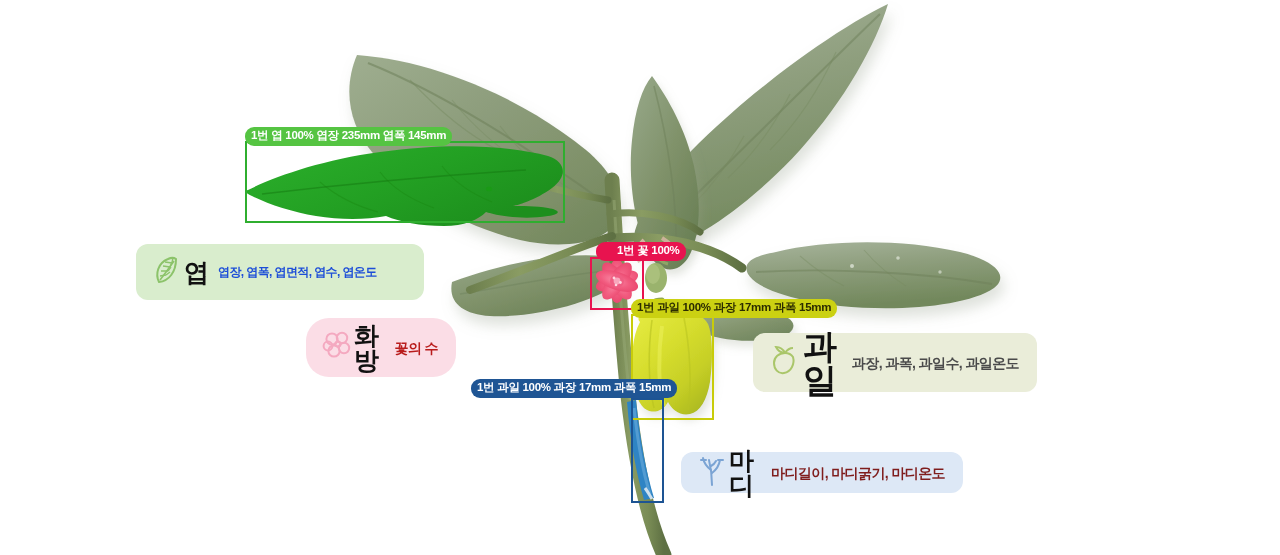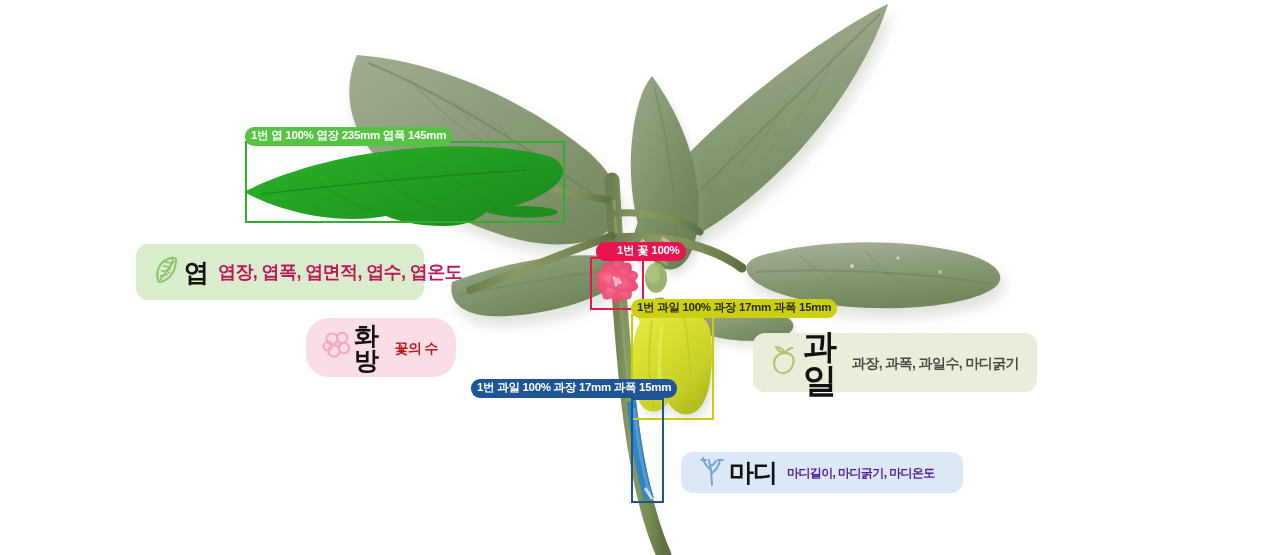--- a/index.html
+++ b/index.html
@@ -59,33 +59,33 @@
   }
   .legend .desc{
     font-weight:bold;
     letter-spacing:-0.6px;
     line-height:1;
     white-space:nowrap;
   }
 
   .lg-leaf{background:#d9edcd;}
   .lg-leaf .title{color:#111;font-size:25px;}
-  .lg-leaf .desc{color:#be185d;font-size:18px;text-align:center;}
+  .lg-leaf .desc{color:#1d4ed8;font-size:12px;text-align:center;}
 
   .lg-flower{background:#fbdde6;border-radius:23px;}
   .lg-flower .title{color:#111;font-size:25px;}
   .lg-flower .desc{color:#b91c1c;font-size:14px;}
 
   .lg-fruit{background:#eaedd9;}
   .lg-fruit .title{color:#111;font-size:34px;}
   .lg-fruit .desc{color:#4a4a4a;font-size:14px;}
 
   .lg-node{background:#dde8f6;}
   .lg-node .title{color:#111;font-size:25px;}
-  .lg-node .desc{color:#4c1d95;font-size:12px;}
+  .lg-node .desc{color:#7f1d1d;font-size:14px;}
 </style>
 </head>
 <body>
 
 <div id="stage">
 
   <div class="plant-layer">
     <svg width="1280" height="555" viewBox="0 0 1280 555" xmlns="http://www.w3.org/2000/svg">
       <defs>
         <linearGradient id="lfA" x1="0" y1="0" x2="1" y2="1">
@@ -298,21 +298,21 @@
   <div class="legend lg-fruit" style="left:753px;top:333px;width:284px;height:59px;">
     <span class="ic">
       <svg width="32" height="34" viewBox="0 0 32 34">
         <path d="M24,13 C26,20 22,28 15,29 C9,30 5,25 5,19 C5,13 10,9 16,9
                  C19,9 22,10 24,13 Z" fill="none" stroke="#aac66a" stroke-width="2"></path>
         <path d="M16,9 C14,5 11,3 7,3 C9,7 12,9 16,9 Z" fill="none" stroke="#aac66a" stroke-width="2"></path>
         <path d="M16,9 C18,6 21,4 24,4" stroke="#aac66a" stroke-width="2" fill="none"></path>
       </svg>
     </span>
     <span class="title">과일</span>
-    <span class="desc">과장, 과폭, 과일수, 마디굵기</span>
+    <span class="desc">과장, 과폭, 과일수, 과일온도</span>
   </div>
 
   <div class="legend lg-node" style="left:681px;top:452px;width:282px;height:41px;">
     <span class="ic">
       <svg width="30" height="34" viewBox="0 0 30 34">
         <g fill="none" stroke="#7ba4d4" stroke-width="2" stroke-linecap="round">
           <path d="M15,31 C15,22 14,14 12,6"></path>
           <path d="M14,16 C10,13 7,9 6,4"></path>
           <path d="M15,19 C19,16 22,12 23,6"></path>
           <path d="M4,6 L9,6 M21,6 L26,6"></path>

